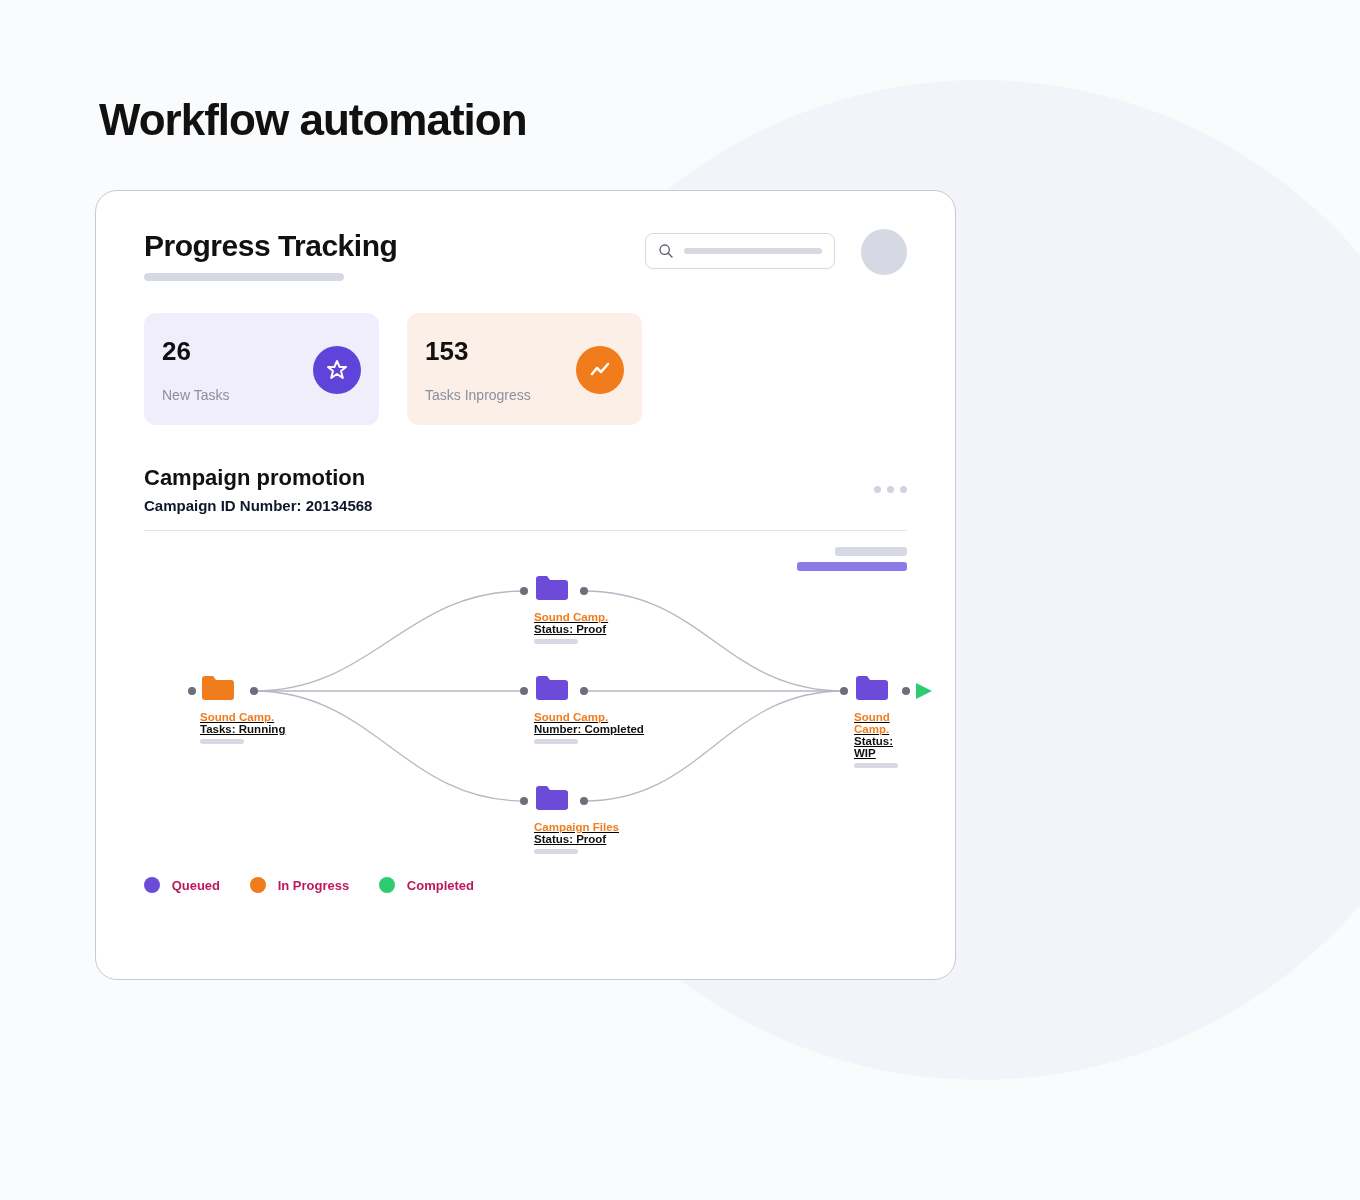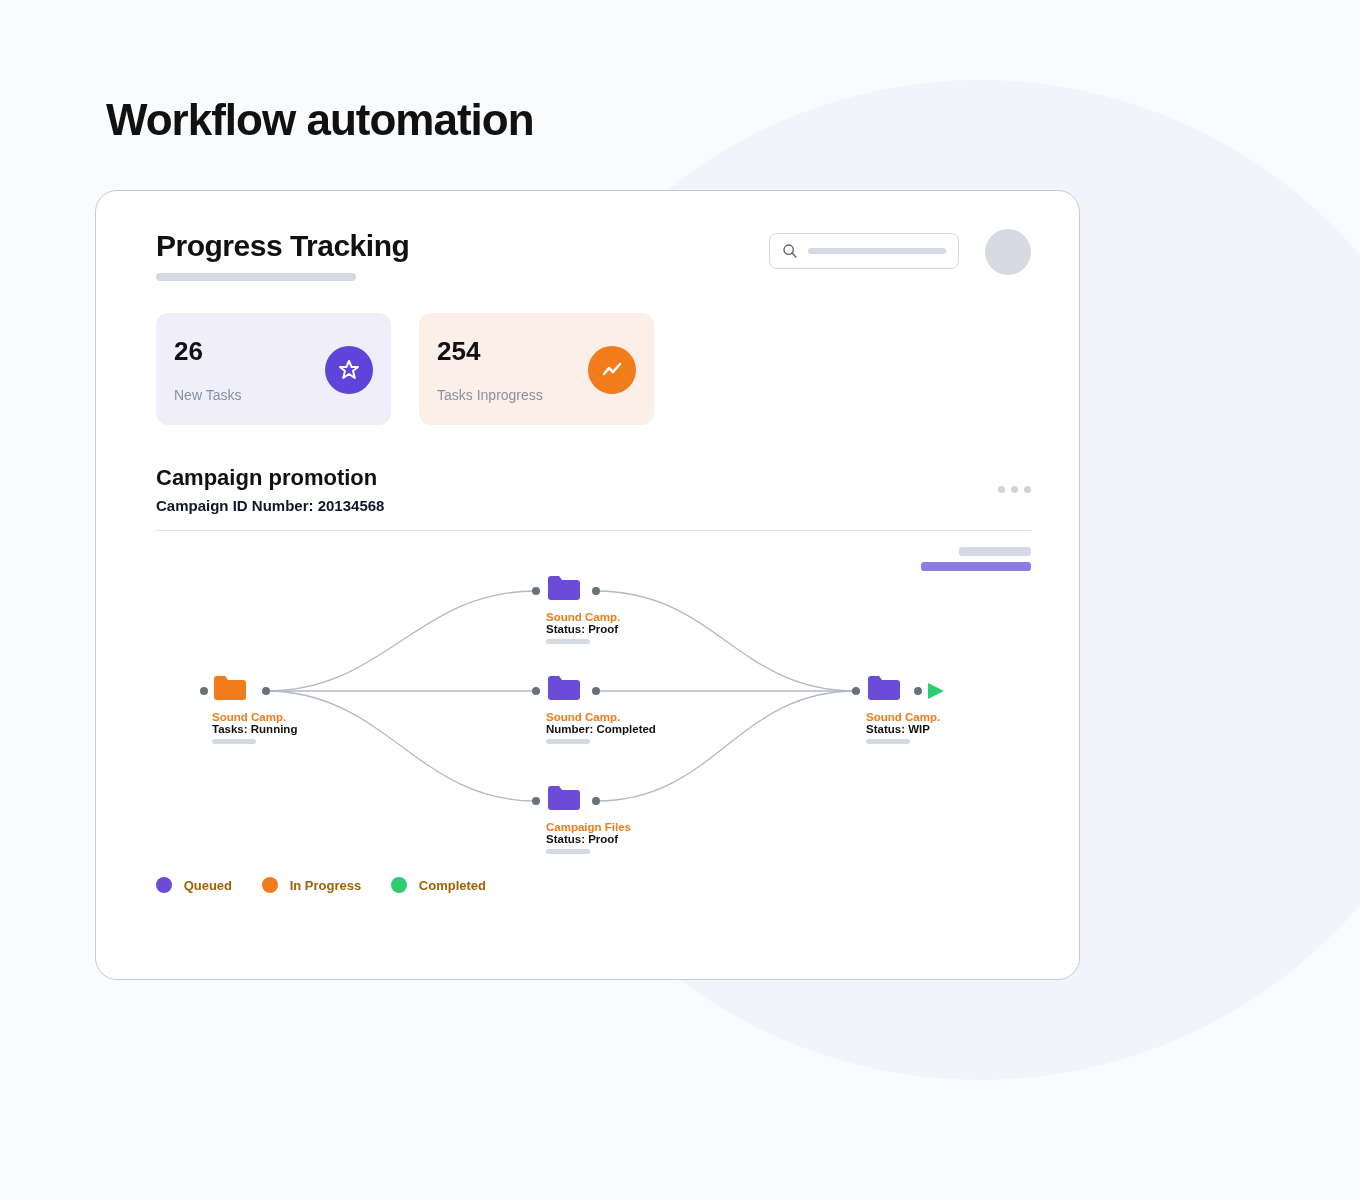--- a/index.html
+++ b/index.html
@@ -17,38 +17,38 @@
     height: 1000px;
     border-radius: 50%;
     background: #f2f4f9;
     right: -120px;
     top: 80px;
     z-index: 0;
   }
   .page-title {
     position: absolute;
     top: 95px;
-    left: 106px;
+    left: 99px;
     font-size: 44px;
     font-weight: 800;
     color: #111;
     letter-spacing: -1px;
     z-index: 2;
   }
   .panel {
     position: absolute;
     top: 190px;
     left: 95px;
-    width: 985px;
+    width: 861px;
     height: 790px;
     background: #fff;
     border: 1.5px solid #c6cad6;
     border-radius: 22px;
     z-index: 3;
-    padding: 38px 48px 24px 60px;
+    padding: 38px 48px 24px 48px;
   }
   .panel-header { display: flex; align-items: flex-start; }
   .panel-title-wrap { flex: 1; }
   .panel-title {
     font-size: 30px;
     font-weight: 800;
     color: #111;
     letter-spacing: -0.5px;
   }
   .panel-title-underline {
@@ -121,29 +121,30 @@
   .mini-bars div { height: 9px; border-radius: 3px; }
   .mini-bars .bar1 { width: 72px; background: #d6d9e3; margin-left: auto; }
   .mini-bars .bar2 { width: 110px; background: #8B7BE6; margin-top: 6px; }
 
   svg.edges { position: absolute; left: 0; top: 0; }
   .dot-handle { fill: #6b6f7b; }
 
   .node {
     position: absolute;
     text-align: left;
+    text-decoration: underline;
   }
   .node .folder { display: inline-block; }
   .node .ntitle { font-size: 11.5px; font-weight: 700; color: #F07C1B; margin-top: 4px; }
   .node .nstatus { font-size: 11.5px; font-weight: 700; color: #111; }
   .node .nbar { width: 44px; height: 5px; background: #d6d9e3; border-radius: 3px; margin-top: 4px; }
 
   .folder svg { display: block; }
 
-  .legend { display: flex; gap: 30px; margin-top: 6px; font-size: 13px; font-weight: 600; color: #a16207; }
+  .legend { display: flex; gap: 30px; margin-top: 6px; font-size: 13px; font-weight: 600; color: #be185d; }
   .lg-dot { width: 16px; height:16px; border-radius:50%; display:inline-block; margin-right:8px; vertical-align:-3px; }
 </style>
 </head>
 <body>
 
 <div class="bg-circle"></div>
 
 <h1 class="page-title">Workflow automation</h1>
 
 <div class="panel">
@@ -174,21 +175,21 @@
       </div>
       <div class="badge purple">
         <svg width="24" height="24" viewBox="0 0 24 24">
             <polygon fill="none" stroke="#fff" stroke-width="2" stroke-linejoin="round" points="12,3 14.6,9 21,9 16,13 17.8,20 12,16 6.2,20 8,13 3,9 9.4,9"></polygon>
           </svg>
       </div>
     </div>
 
     <div class="card orange">
       <div>
-        <div class="num">254</div>
+        <div class="num">153</div>
         <div class="label" style="white-space:pre-line">Tasks Inprogress</div>
       </div>
       <div class="badge orange">
         <svg width="24" height="24" viewBox="0 0 24 24">
             <polyline fill="none" stroke="#fff" stroke-width="2.5" stroke-linecap="round" stroke-linejoin="round" points="4,16 9,10 13,14 20,6"></polyline>
           </svg>
       </div>
     </div>
 
   </div>

